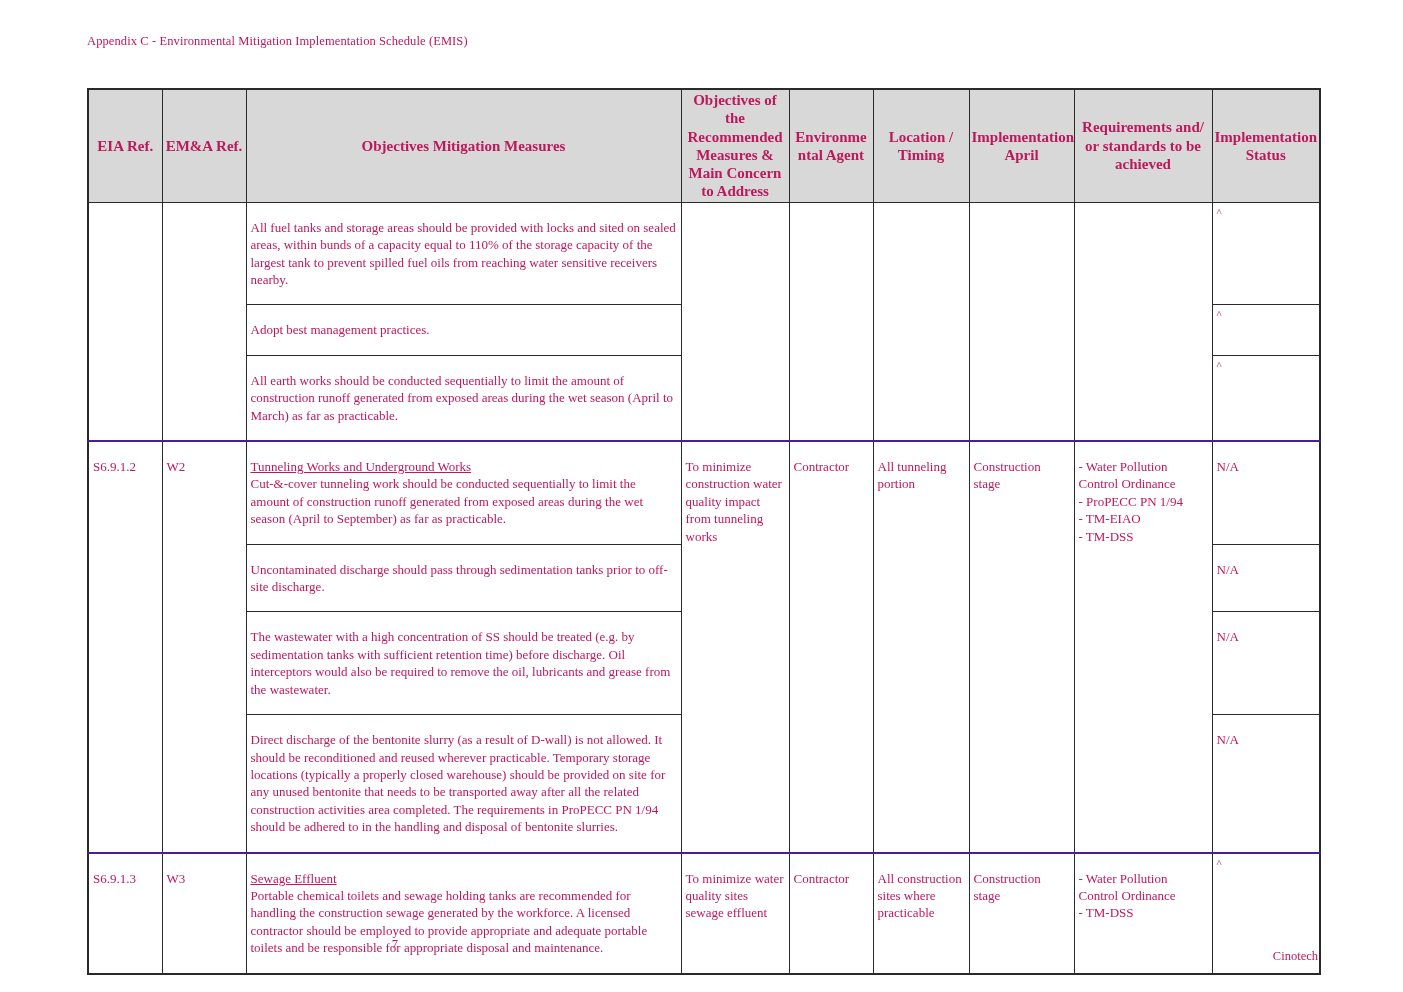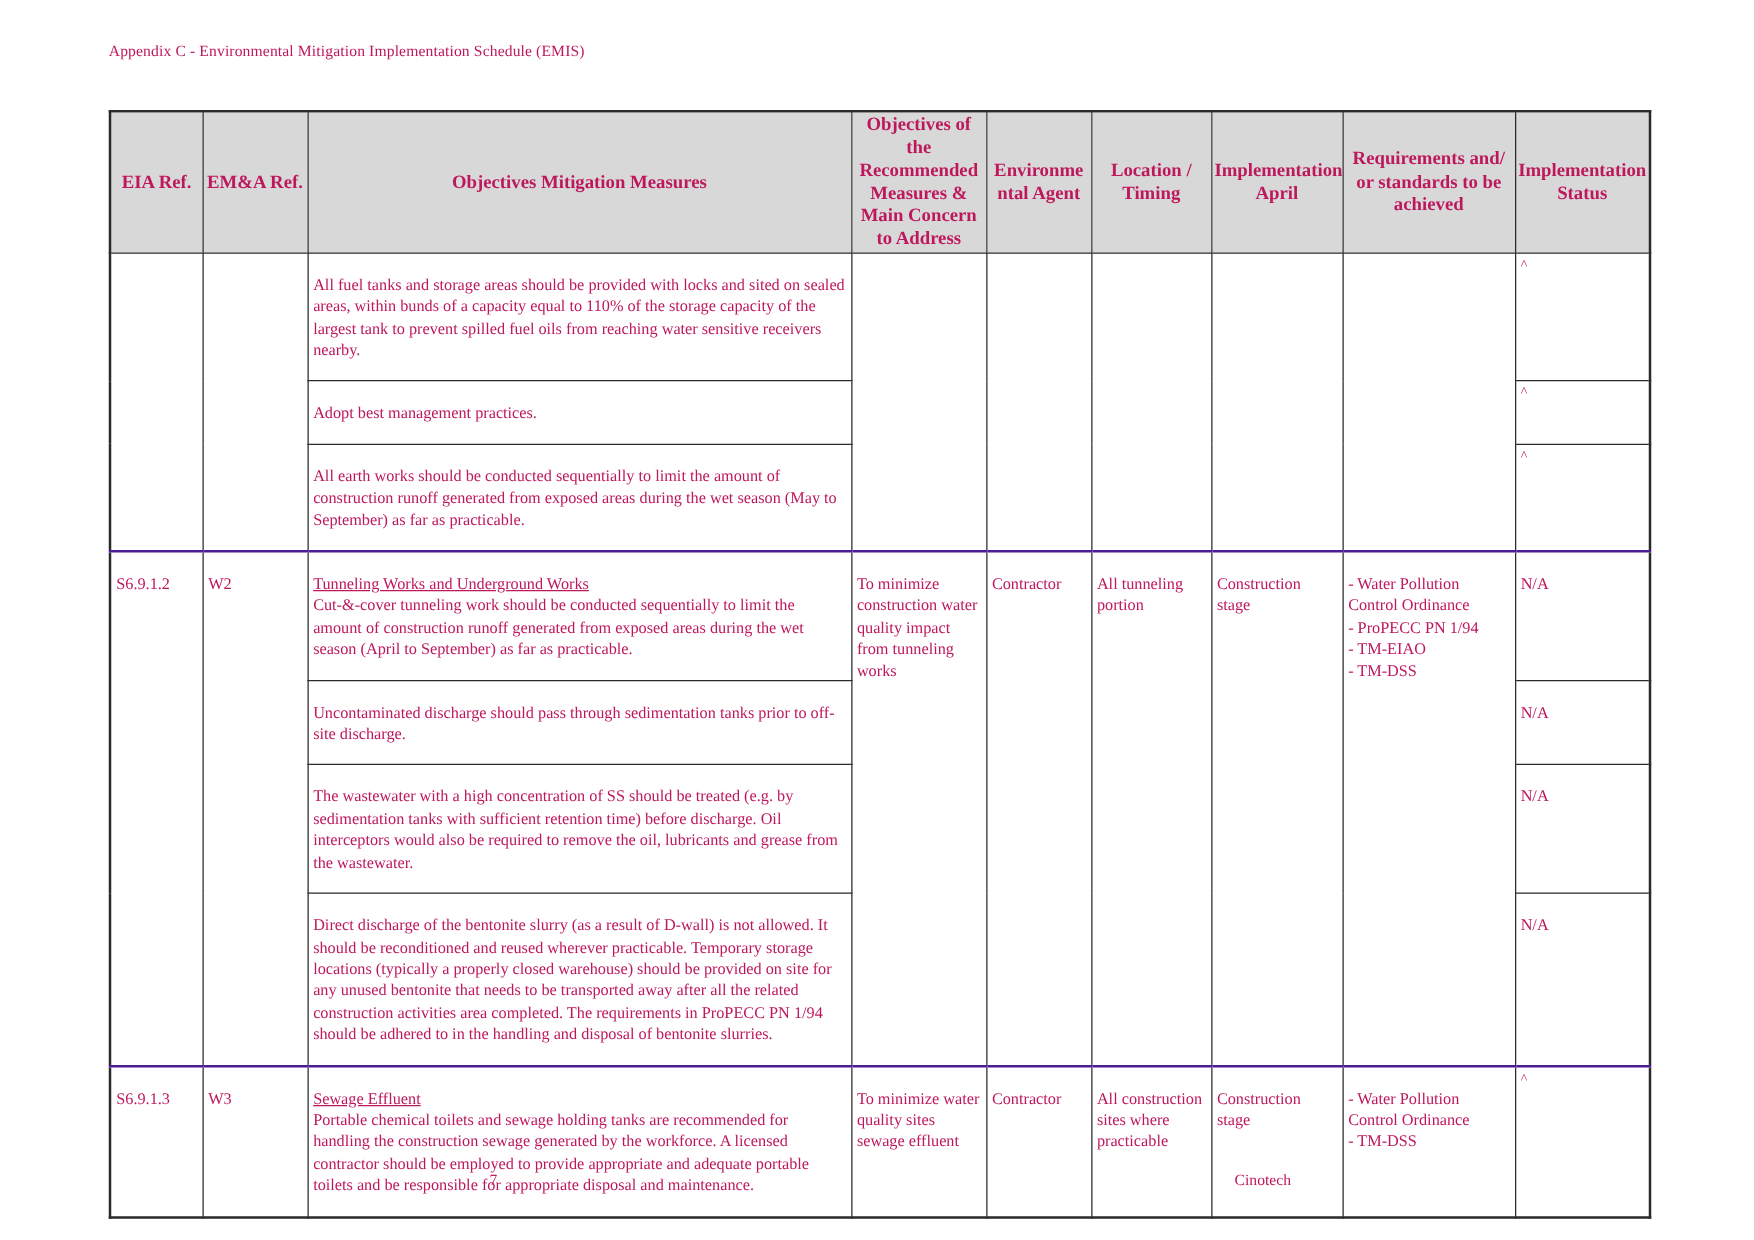--- a/index.html
+++ b/index.html
@@ -58,21 +58,21 @@
   .doc-footer {
     position: absolute;
     top: 937px;
     left: 87px;
     width: 1231px;
     display: flex;
     font-size: 12.5px;
   }
   .doc-footer .f-left  { flex: 1; text-align: left; }
   .doc-footer .f-center{ flex: 1; text-align: center; }
-  .doc-footer .f-right { flex: 1; text-align: center; }
+  .doc-footer .f-right { flex: 1; text-align: right; margin-top: 12px; }
 </style>
 </head>
 <body>
 
 <div class="page">
 
   <div class="doc-header">Appendix C - Environmental Mitigation Implementation Schedule (EMIS)</div>
 
   <table class="emis">
     <colgroup>
@@ -112,21 +112,21 @@
         <td rowspan="3" class="c-center"></td>
         <td rowspan="3" class="c-center"></td>
         <td rowspan="3" class="prelist"></td>
         <td class="status caret">^</td>
       </tr>
       <tr style="height:29px">
         <td>Adopt best management practices.</td>
         <td class="status caret">^</td>
       </tr>
       <tr style="height:67px">
-        <td>All earth works should be conducted sequentially to limit the amount of construction runoff generated from exposed areas during the wet season (May to September) as far as practicable.</td>
+        <td>All earth works should be conducted sequentially to limit the amount of construction runoff generated from exposed areas during the wet season (April to March) as far as practicable.</td>
         <td class="status caret">^</td>
       </tr>
 
       <tr class="group-top" style="height:79px">
         <td rowspan="4" class="c-center">S6.9.1.2</td>
         <td rowspan="4" class="c-center">W2</td>
         <td>
           <div class="measure-title">Tunneling Works and Underground Works</div>
           <div>Cut-&amp;-cover tunneling work should be conducted sequentially to limit the amount of construction runoff generated from exposed areas during the wet season (April to September) as far as practicable.</div>
         </td>

